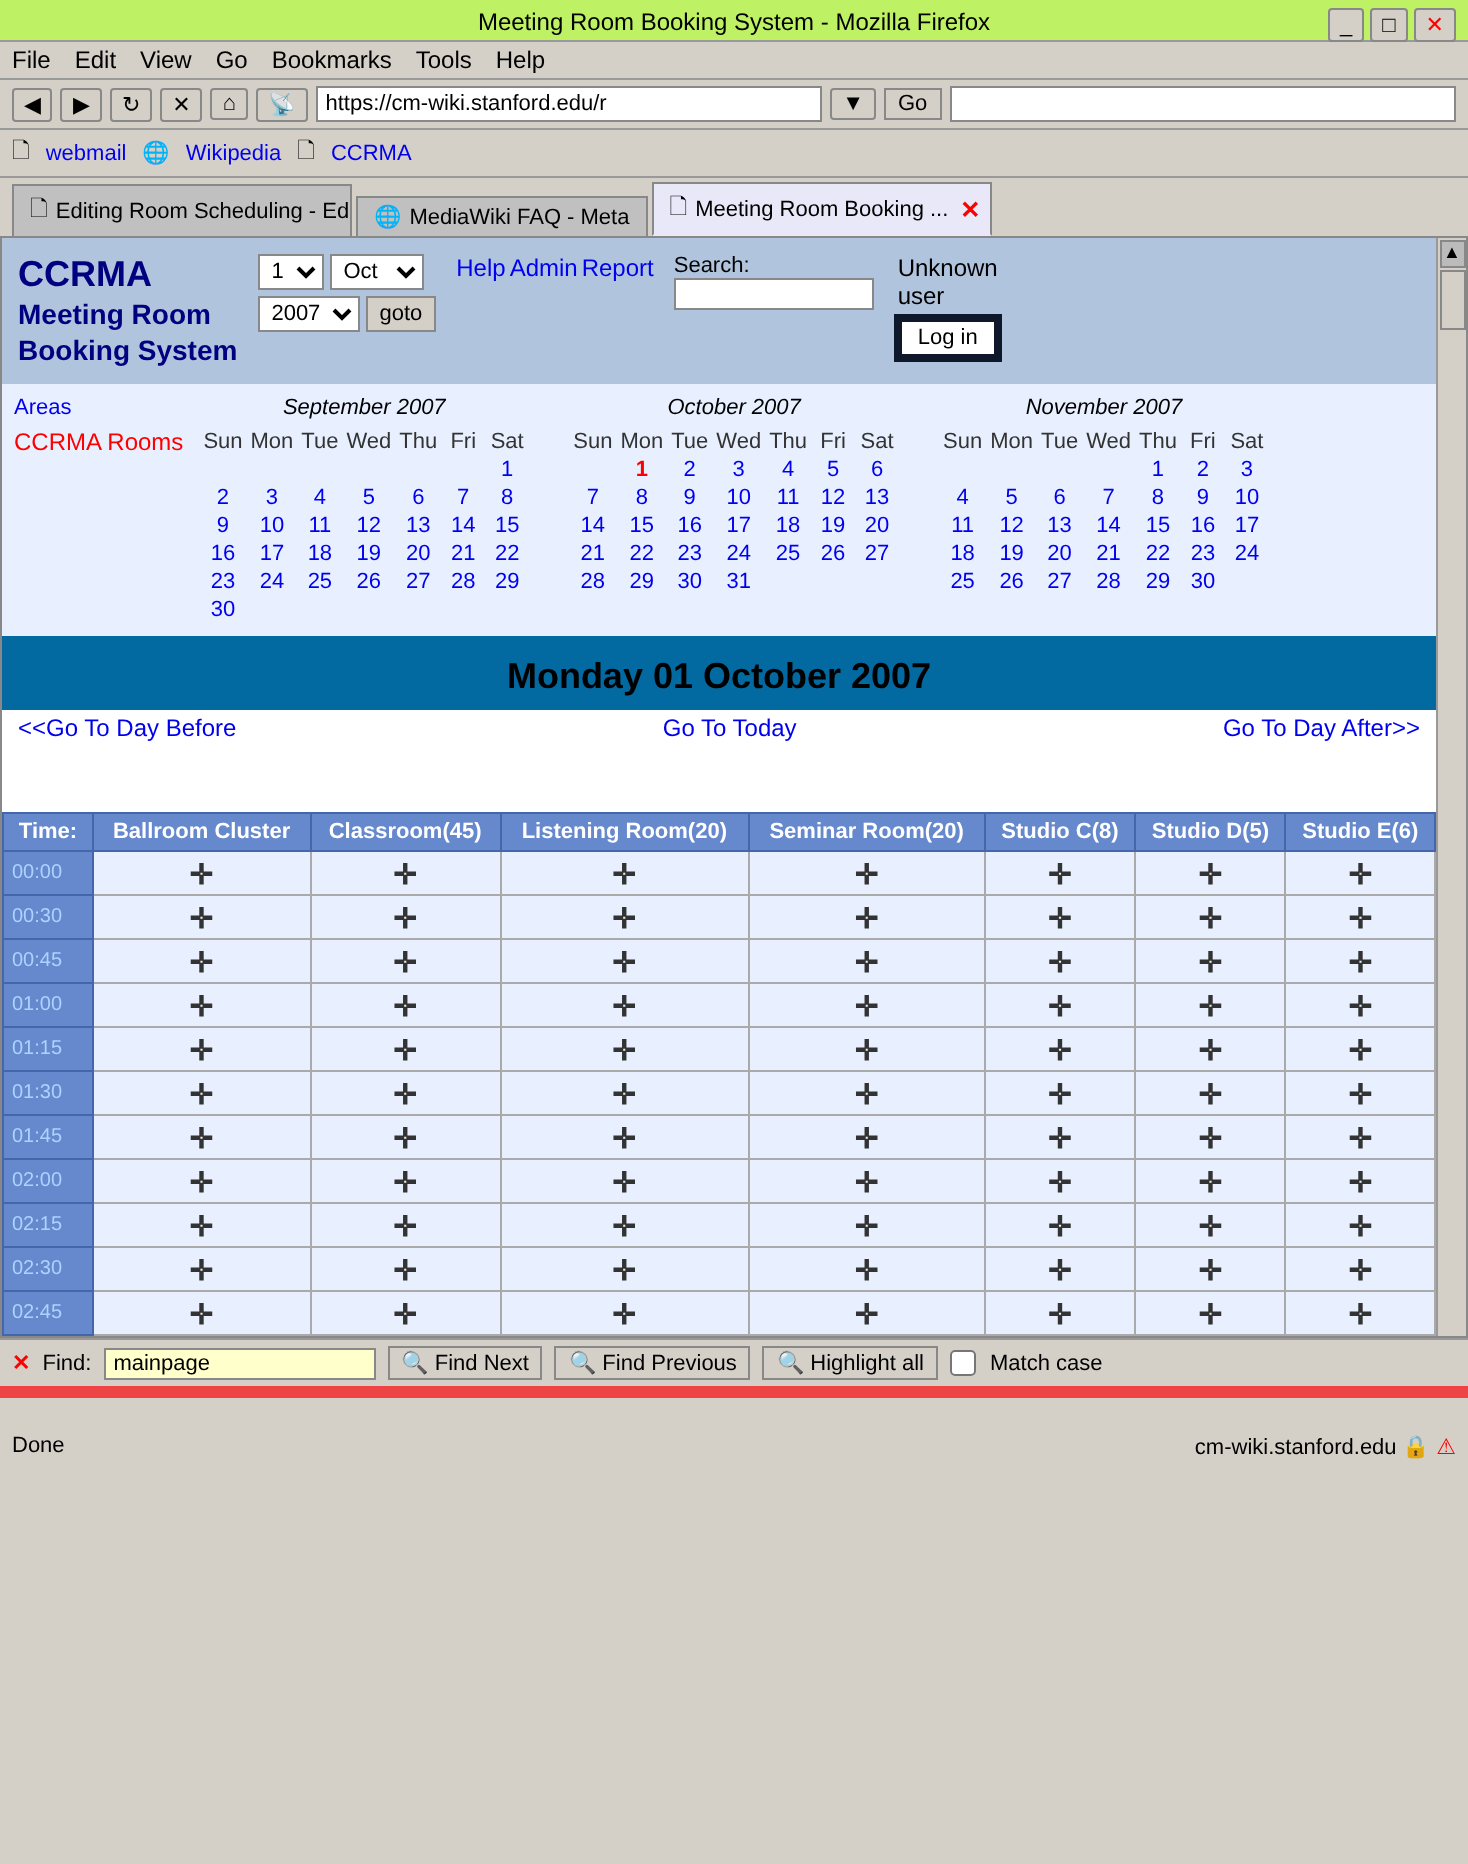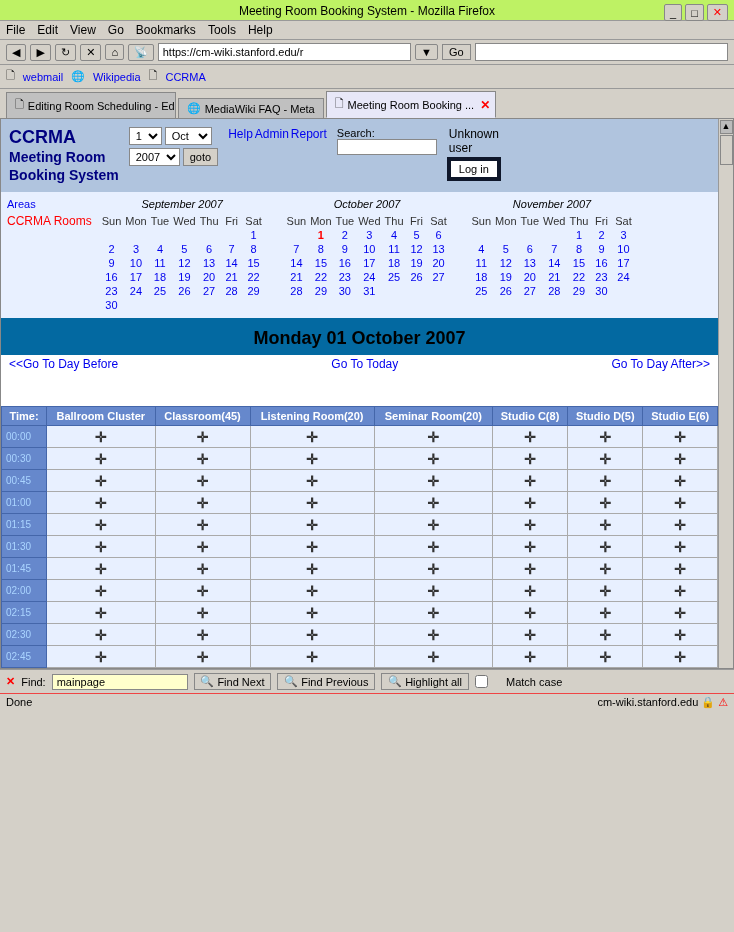--- a/index.html
+++ b/index.html
@@ -338,23 +338,23 @@
       font-size: 11px;
       cursor: pointer;
       display: flex;
       align-items: center;
       gap: 3px;
     }
     .status-bar {
       background: #d4d0c8;
       display: flex;
       justify-content: space-between;
-      padding: 2px 6px;
-      font-size: 11px;
-      border-top: 1px solid #ef4444;
+      padding: 18px 6px;
+      font-size: 11px;
+      border-top: 6px solid #ef4444;
     }
 
     .header-links-row {
       display: flex;
       align-items: center;
       gap: 2px;
     }
   </style>
 </head>
 <body>
@@ -832,21 +832,21 @@
     <span>Find Next</span>
   </button>
   <button class="find-btn">
     <span>🔍</span>
     <span>Find Previous</span>
   </button>
   <button class="find-btn">
     <span>🔍</span>
     <span>Highlight all</span>
   </button>
-  <label style="display:flex;align-items:center;gap:18px;">
+  <label style="display:flex;align-items:center;gap:7px;">
     <input type="checkbox" style="">
     <span>Match case</span>
   </label>
 </div>
 
 <div class="status-bar">
   <span>Done</span>
   <span>
     <span>cm-wiki.stanford.edu</span>
     <span>🔒</span>

